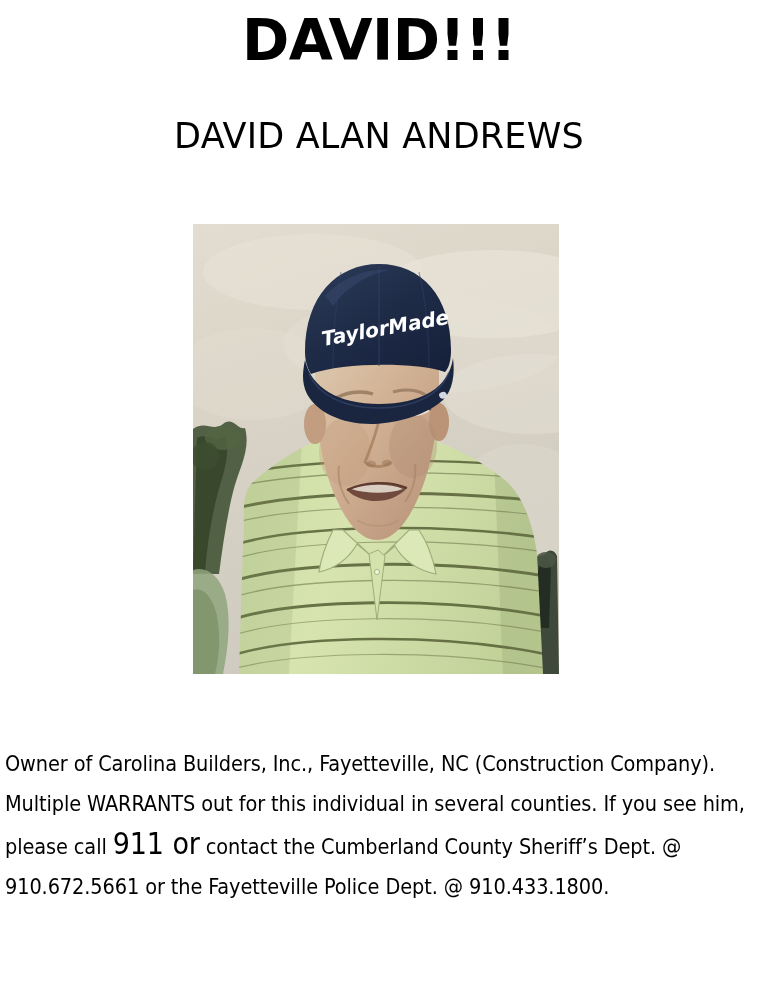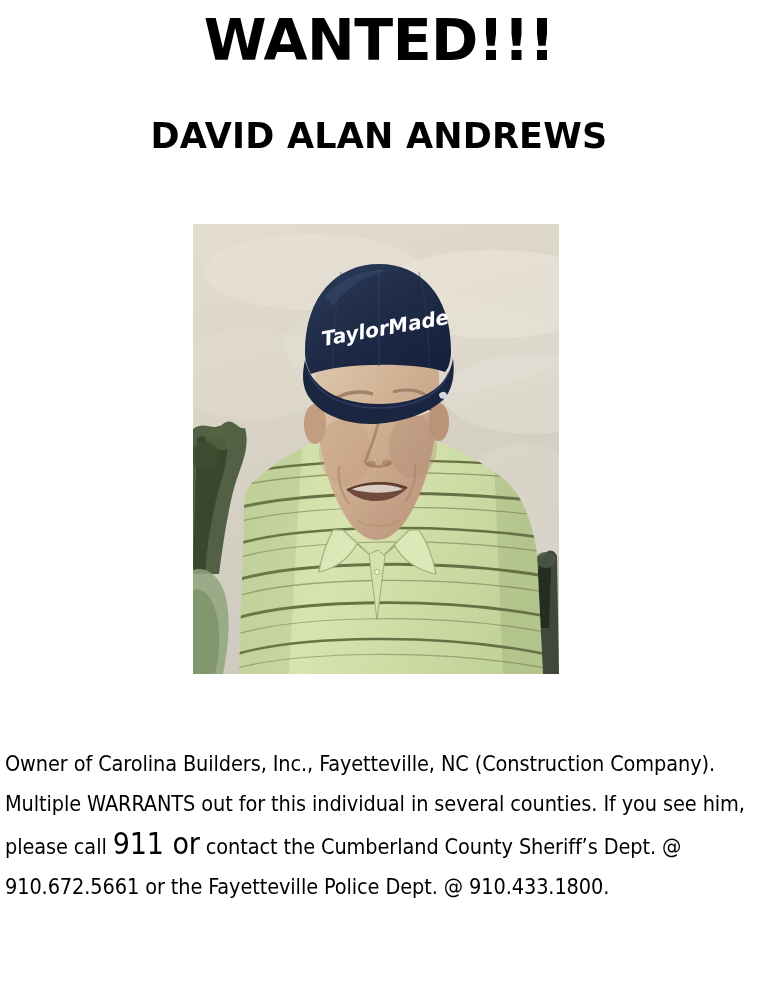--- a/index.html
+++ b/index.html
@@ -37,21 +37,21 @@
     white-space: nowrap;
   }
 
   .subtitle {
     position: absolute;
     top: 114px;
     left: 0;
     width: 758px;
     text-align: center;
     font-family: "DejaVu Sans", sans-serif;
-    font-weight: bold;
+    font-weight: normal;
     font-size: 35px;
     line-height: 44px;
     letter-spacing: 0.2px;
     white-space: nowrap;
   }
 
   
   .photo {
     position: absolute;
     left: 193px;
@@ -78,21 +78,21 @@
   .body-copy .emph {
     font-size: 30px;
     line-height: 40px;
   }
 </style>
 </head>
 <body>
 
 <div class="poster">
 
-  <div class="title">WANTED!!!</div>
+  <div class="title">DAVID!!!</div>
 
   <div class="subtitle">DAVID ALAN ANDREWS</div>
 
   <div class="photo">
     <svg viewBox="0 0 366 450" xmlns="http://www.w3.org/2000/svg" preserveAspectRatio="none">
       <defs>
         <linearGradient id="skyG" x1="0" y1="0" x2="0.25" y2="1">
           <stop offset="0" stop-color="#e3ddd1"></stop>
           <stop offset="0.35" stop-color="#dbd5c8"></stop>
           <stop offset="0.7" stop-color="#d4cfc3"></stop>

